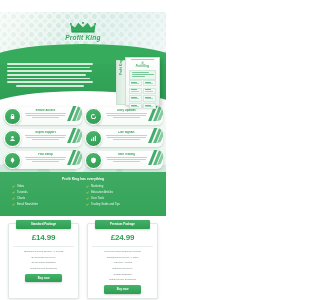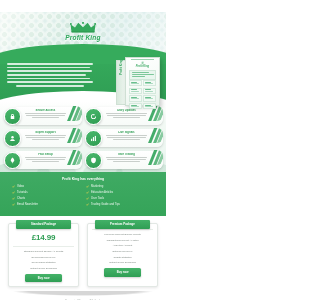--- a/index.html
+++ b/index.html
@@ -465,20 +465,21 @@
         <div class="pf">Standard Support Bundle All Clients</div>
         <div class="pf">On Demand Recovery</div>
         <div class="pf">On Demand Statistics</div>
         <div class="pf">Instant Guide Download</div>
       </div>
       <div class="buy">Buy now</div>
     </div>
 
     <div class="pcard">
       <div class="ribbon">Premium Package</div>
+      <div class="price">£24.99</div>
       <div class="psep"></div>
       <div class="pfeat">
         <div class="pf">Premium Support Bundle Clients</div>
         <div class="pf">Transactions Report All Sites</div>
         <div class="pf">Analytics Account</div>
         <div class="pf">Optional Recovery</div>
         <div class="pf">Charts Statistics</div>
         <div class="pf">Instant Guide Download</div>
       </div>
       <div class="buy">Buy now</div>

